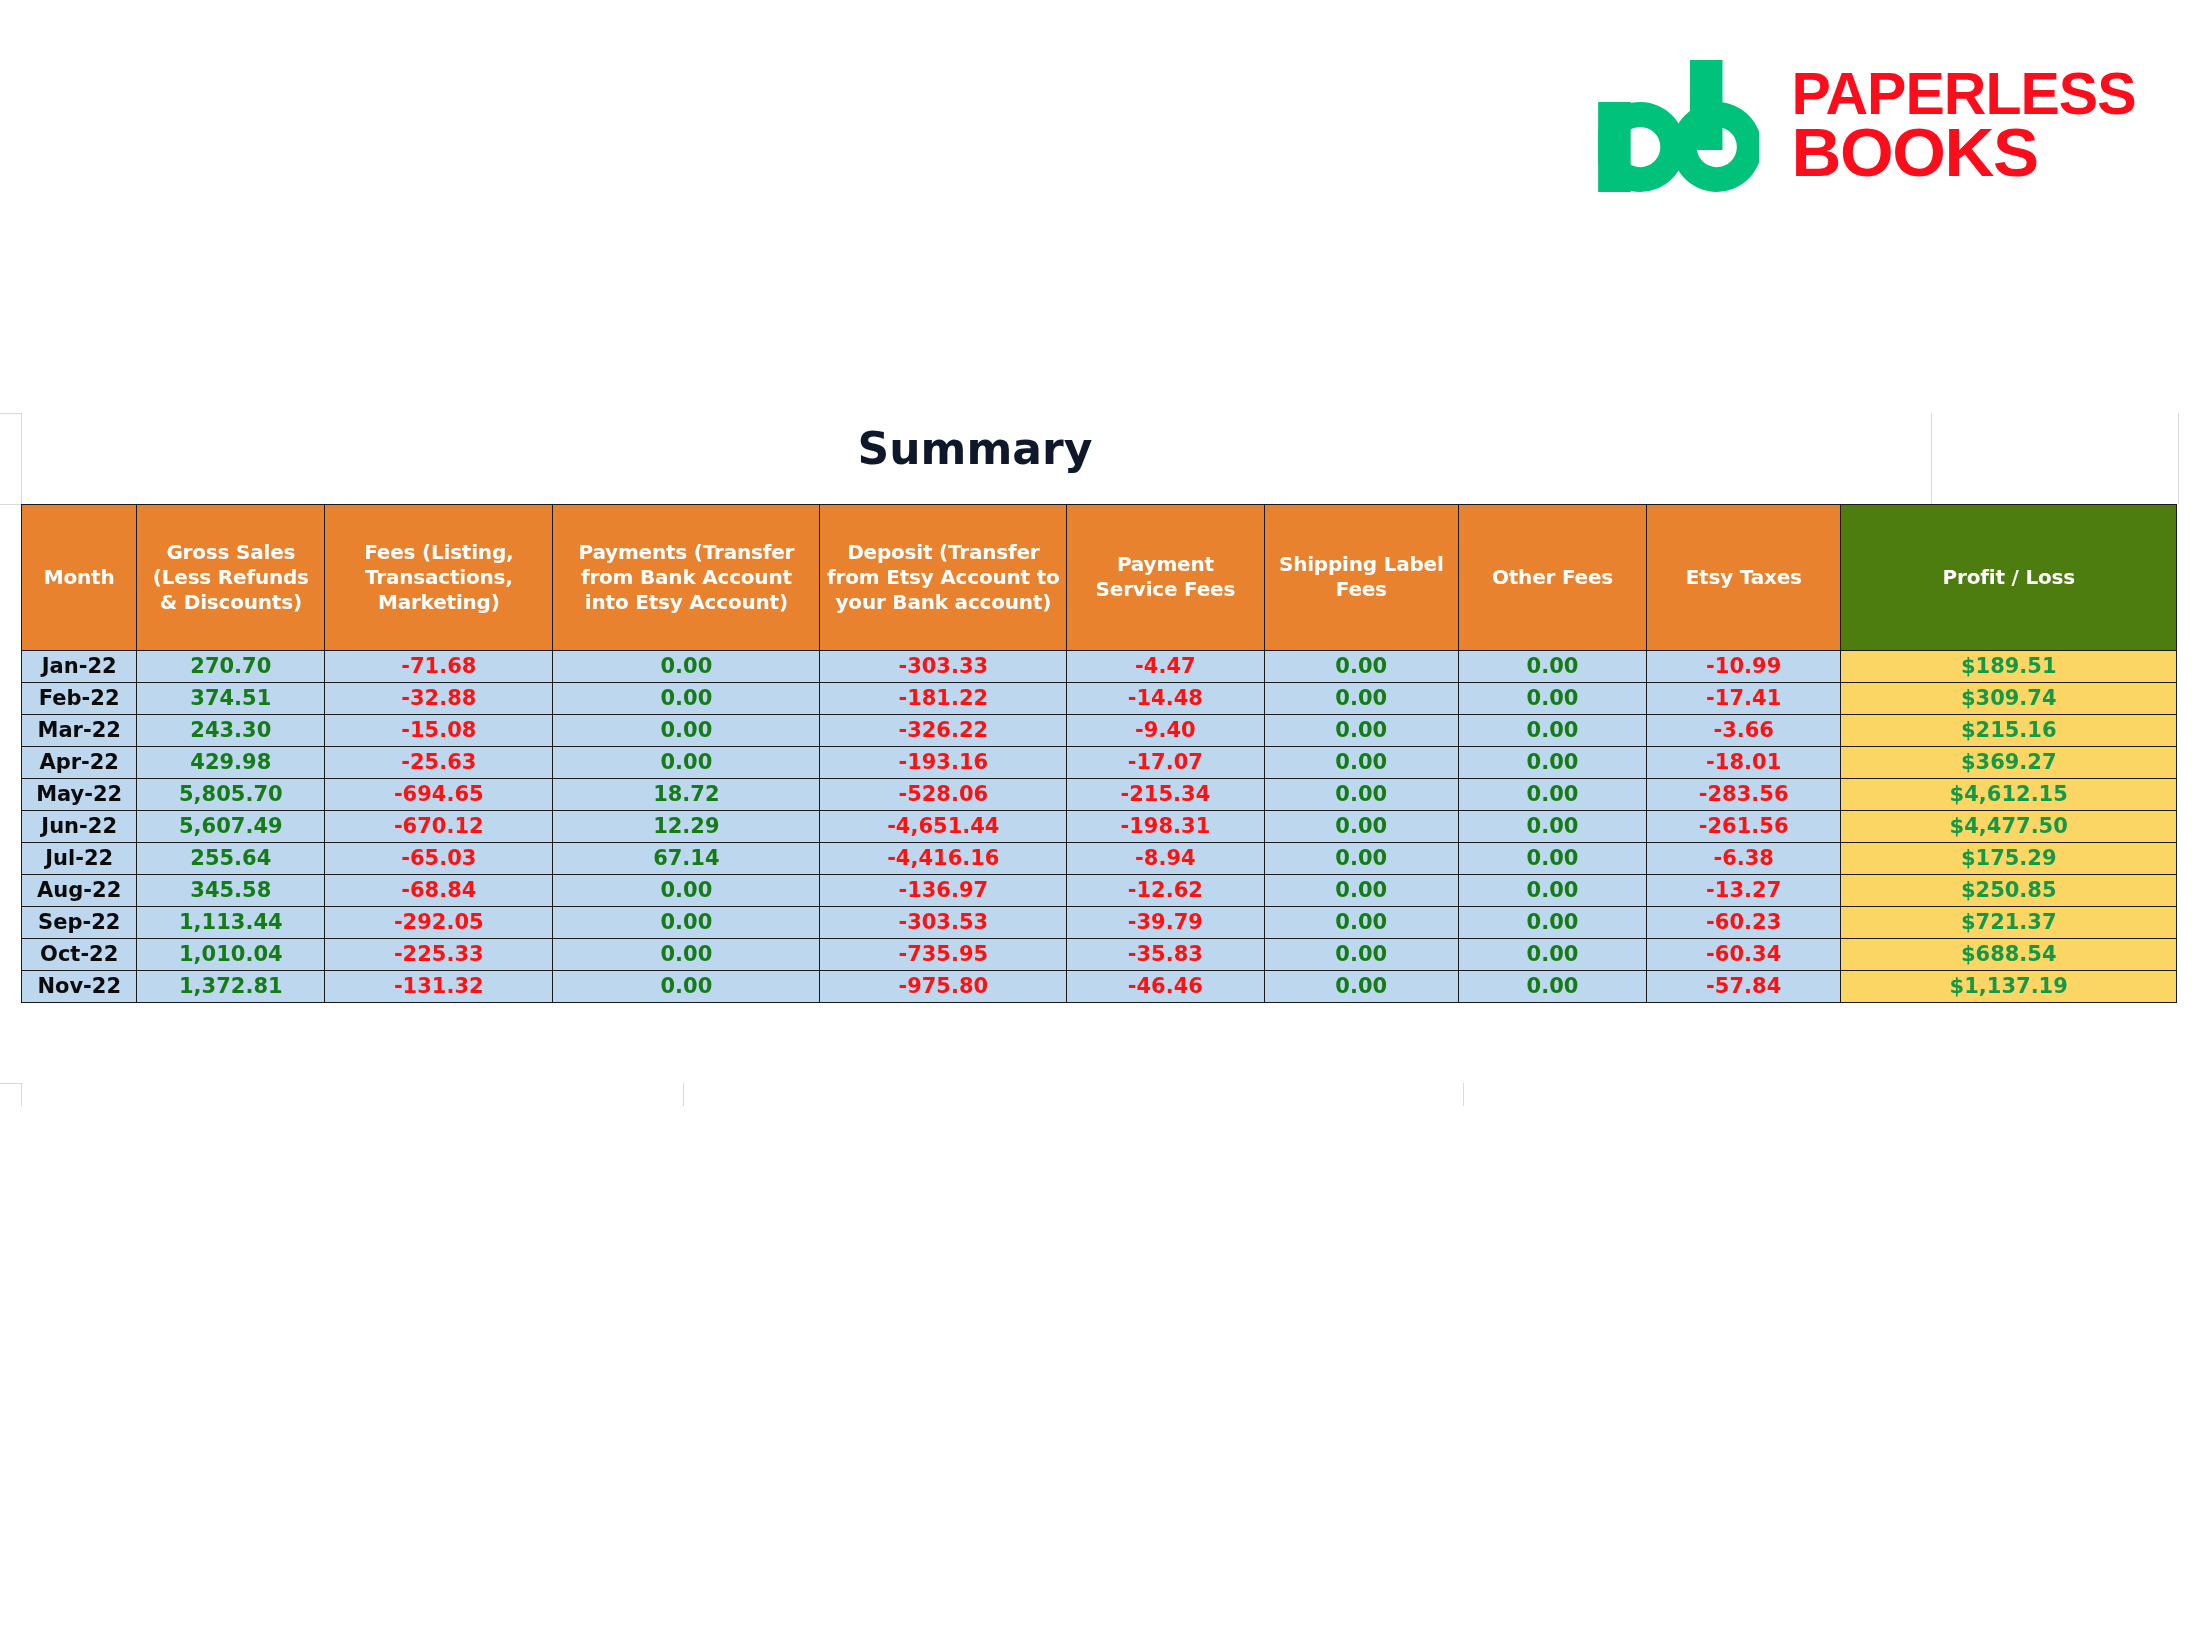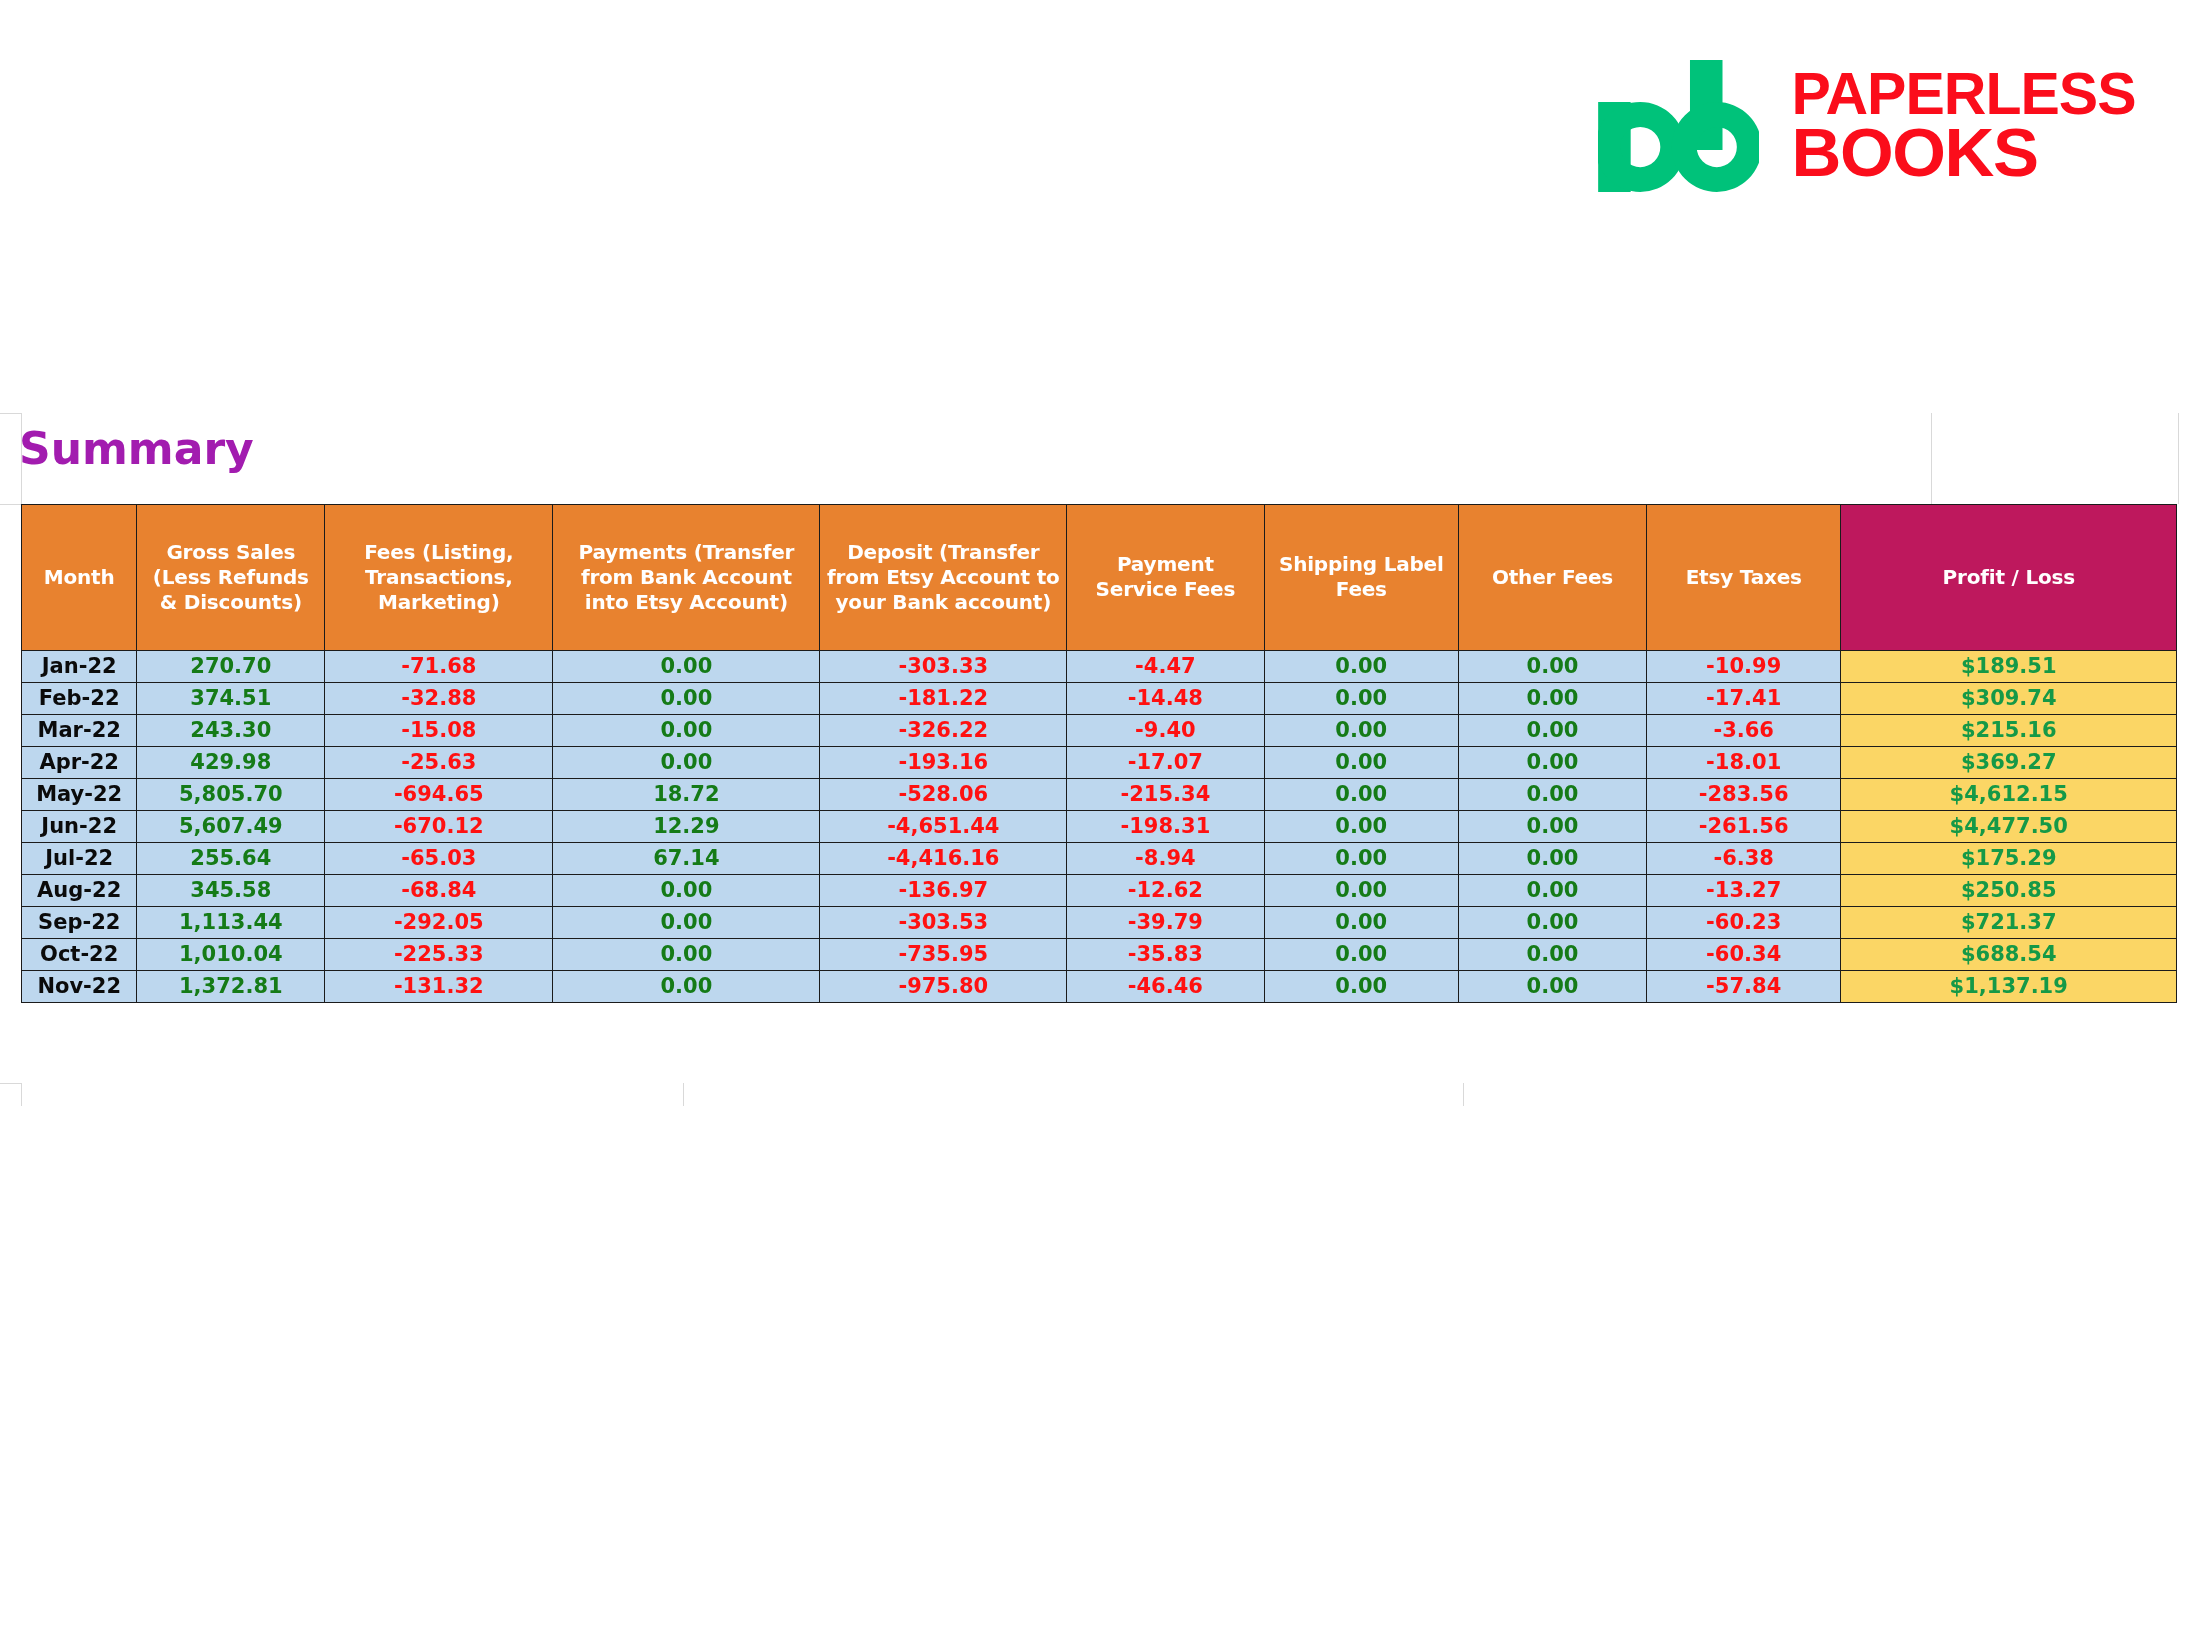--- a/index.html
+++ b/index.html
@@ -63,25 +63,25 @@
   }
 
   
   #summary-title {
     position: absolute;
     left: 19px;
     top: 421px;
     width: 1912px;
     height: 55px;
     line-height: 55px;
-    text-align: left;
+    text-align: center;
     font-family: "DejaVu Sans", sans-serif;
     font-weight: bold;
     font-size: 44px;
-    color: #a21caf;
+    color: #0f172a;
   }
 
   
   #summary-table {
     position: absolute;
     left: 21px;
     top: 504px;
     border-collapse: collapse;
     table-layout: fixed;
     width: 2156px;
@@ -98,21 +98,21 @@
     color: #ffffff;
     height: 141px;
     font-family: "DejaVu Sans", sans-serif;
     font-weight: bold;
     font-size: 20px;
     line-height: 1.25;
     padding: 1.9px 5.7px;
     letter-spacing: -0.2px;
   }
   #summary-table thead th.pl-head {
-    background: #be185d;
+    background: #4d7c0f;
   }
   #summary-table tbody td {
     background: #BDD7EE;
     height: 31px;
     font-family: "DejaVu Sans", sans-serif;
     font-weight: bold;
     font-size: 21px;
     border-top-width: 1px;
     border-bottom-width: 1px;
   }

